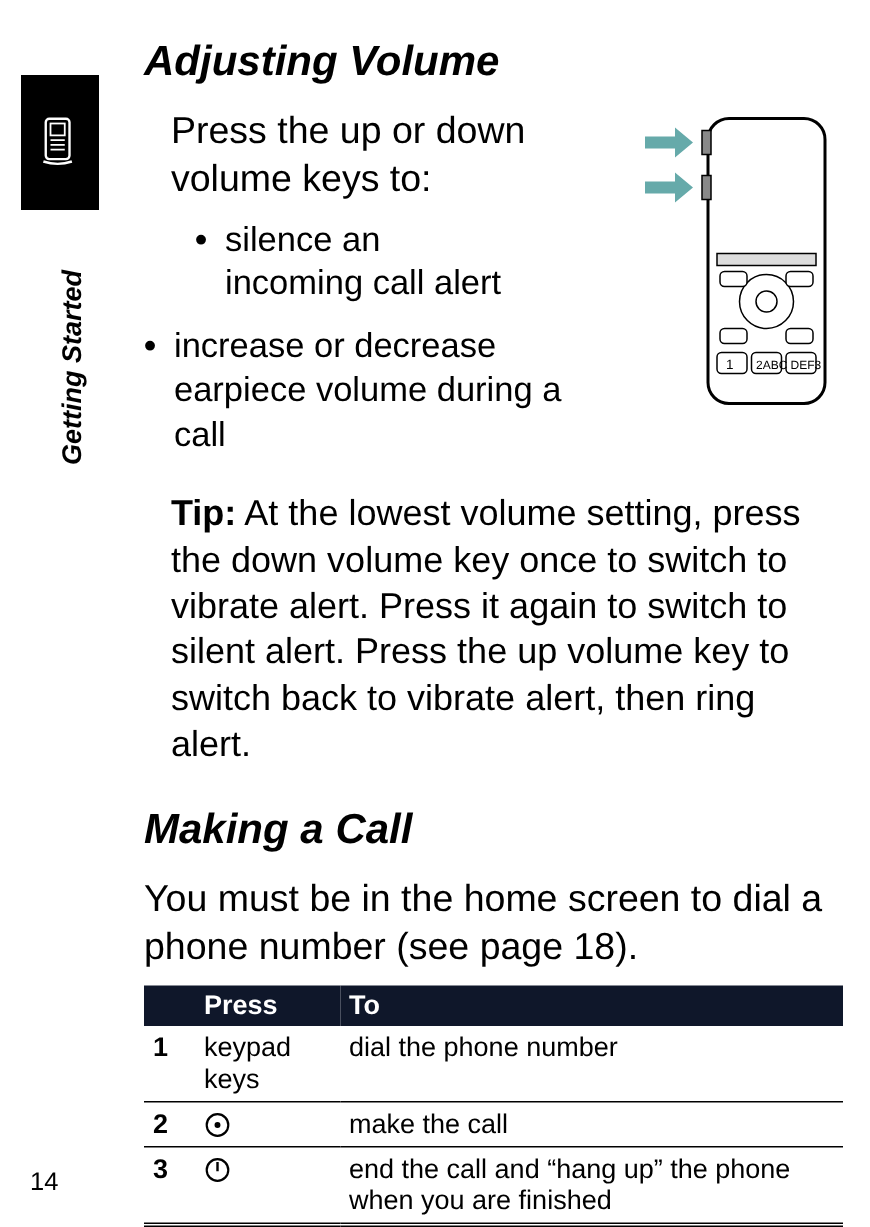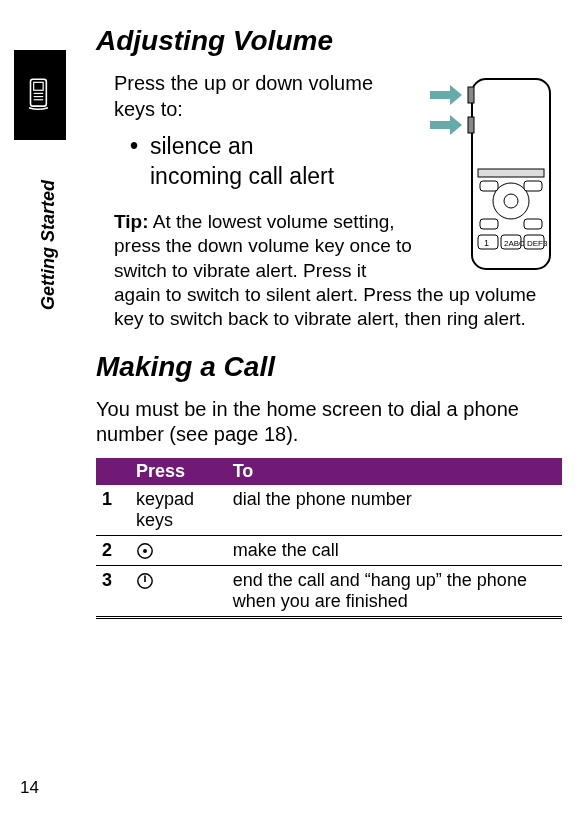--- a/index.html
+++ b/index.html
@@ -4,30 +4,30 @@
 <style>
   html,body{margin:0;padding:0}
   body{width:580px;height:818px;font-family:Arial,Helvetica,sans-serif;color:#000;position:relative;background:#fff}
   .left-col{position:absolute;left:0;top:0;width:70px;height:818px}
   .black-tab{position:absolute;left:14px;top:50px;width:52px;height:90px;background:#000;display:flex;align-items:center;justify-content:center}
   .black-tab svg{width:32px;height:38px}
   .side-label{position:absolute;left:28px;top:168px;transform:rotate(-90deg);transform-origin:left top;font-style:italic;font-weight:bold;font-size:18px;white-space:nowrap}
   .page-num{position:absolute;left:20px;bottom:20px;font-weight:normal;font-size:17px}
   .content{position:absolute;left:96px;top:25px;width:466px}
   h1.sect{font-family:Arial,Helvetica,sans-serif;font-style:italic;font-weight:900;font-size:28px;margin:0 0 14px 0}
-  .p{font-size:20px;line-height:1.28;margin:0 0 10px 0}
+  .p{font-size:25px;line-height:1.28;margin:0 0 10px 0}
   ul.bul{list-style:none;margin:0 0 12px 0;padding:0}
   ul.bul>li{position:relative;padding-left:20px;font-size:23px;line-height:1.28;margin-bottom:10px}
   ul.bul>li:before{content:"•";position:absolute;left:0;top:0;font-weight:bold}
   .indent1{margin-left:18px}
-  .tip{font-size:19px;line-height:1.28;margin-left:18px;}
+  .tip{font-size:24px;line-height:1.28;margin-left:18px;}
   .tip b{font-weight:bold}
   .phone-img{float:right;width:140px;margin-left:8px;margin-top:2px}
   table.act{width:100%;border-collapse:collapse;font-size:18px;margin-top:10px;margin-bottom:14px}
-  table.act th{background:#701a75;color:#fff;text-align:left;padding:3px 6px;font-weight:bold}
+  table.act th{background:#0f172a;color:#fff;text-align:left;padding:3px 6px;font-weight:bold}
   table.act td{padding:4px 6px;border-bottom:1px solid #000;vertical-align:top}
   table.act tr.last td{border-bottom:3px double #000}
   table.act td.step{font-weight:bold;width:22px}
   .key-icon{display:inline-block;width:18px;height:18px;vertical-align:middle}
   .top-wrap{overflow:visible}
   .arrow{fill:#6aa}
 </style>
 </head>
 <body>
 
@@ -79,20 +79,21 @@
         <text x="105" y="173" font-size="8" font-family="Arial">DEF3</text>
       </svg>
     </div>
 
     <p class="p" style="margin-left:18px">Press the up or down volume keys to:</p>
 
     <ul class="bul indent1" style="margin-left:34px;width:220px">
       <li>silence an incoming call alert</li>
     </ul>
     <ul class="bul" style="margin-left:0">
+      <li style="width:270px">increase or decrease earpiece volume during a call</li>
     </ul>
   </div>
 
   <p class="tip"><b>Tip:</b><span> At the lowest volume setting, press the down volume key once to switch to vibrate alert. Press it again to switch to silent alert. Press the up volume key to switch back to vibrate alert, then ring alert.</span></p>
 
   <h1 class="sect">Making a Call</h1>
 
   <p class="p">You must be in the home screen to dial a phone number (see page 18).</p>
 
   <table class="act">

